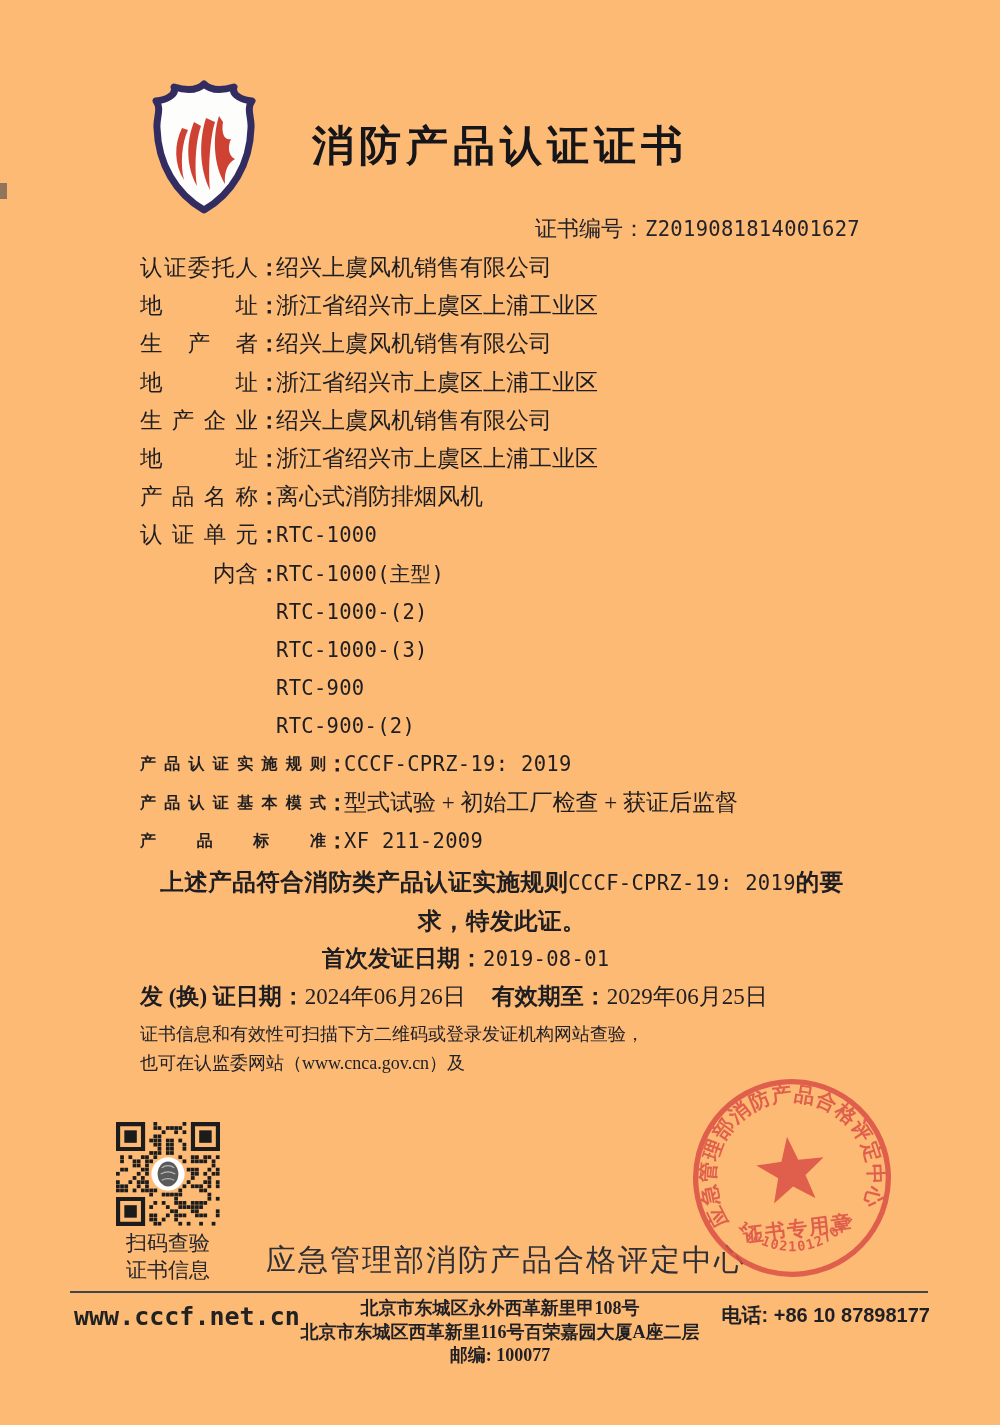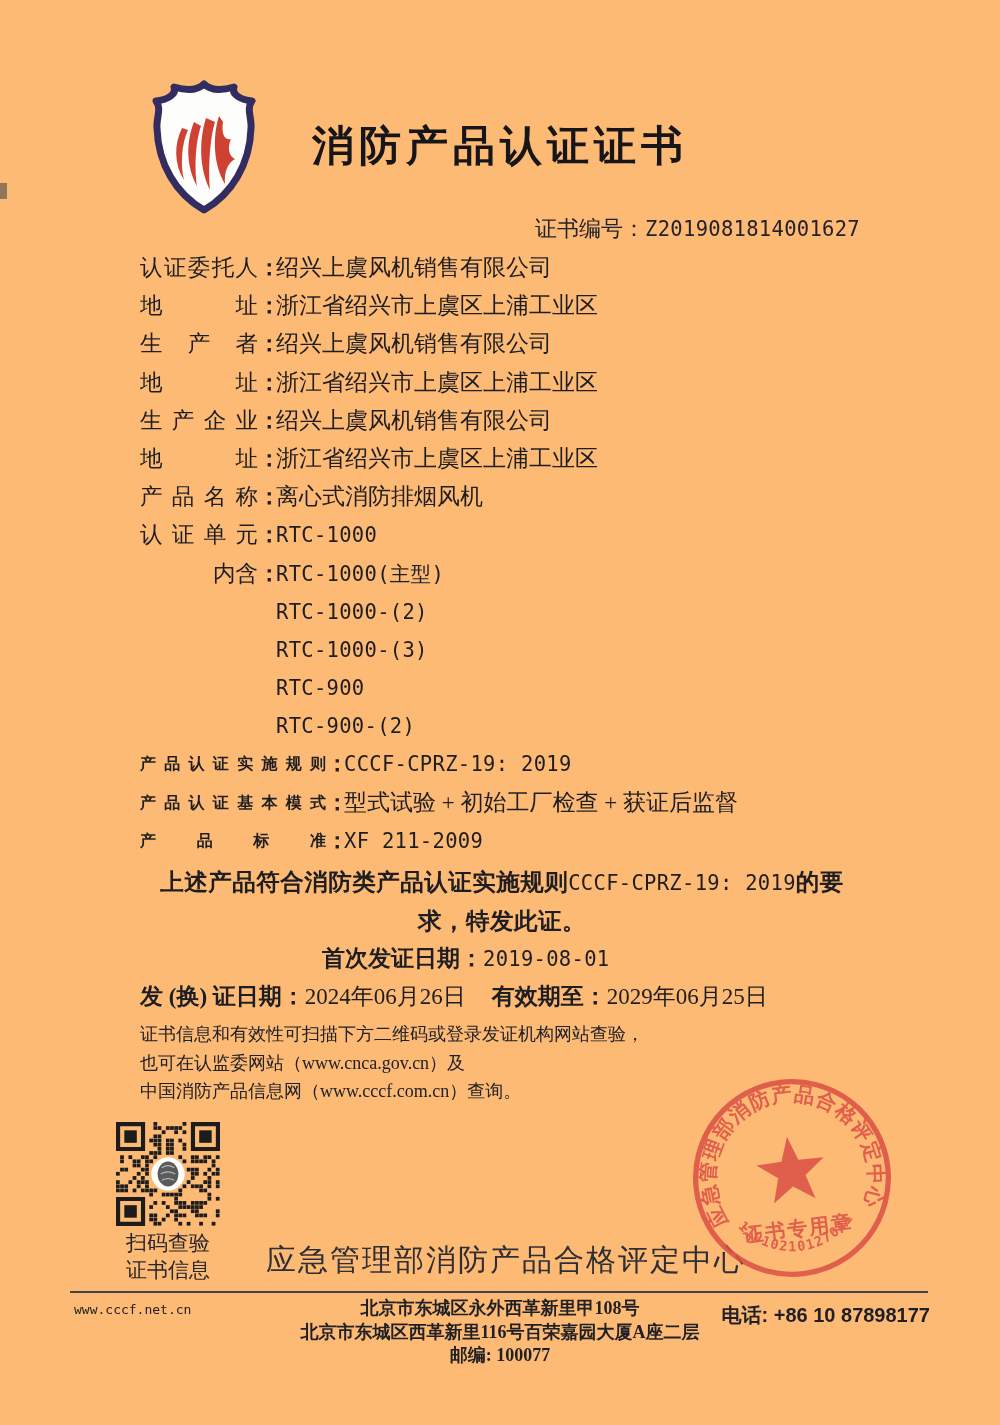--- a/index.html
+++ b/index.html
@@ -28,21 +28,21 @@
   .gap{display:inline-block;width:26px;}
   .notice{margin-top:4px;text-align:left;font-size:18px;line-height:28.5px;color:#202028;}
   .qr{position:absolute;left:116px;top:1122px;width:104px;height:104px;}
   .qr-caption{position:absolute;left:104px;top:1230px;width:128px;text-align:center;
               font-size:21px;line-height:27px;color:#26262c;}
   .issuer{position:absolute;left:266px;top:1240px;font-size:30px;letter-spacing:2px;
           color:#2e2e36;white-space:nowrap;}
   .seal{position:absolute;left:686px;top:1072px;width:212px;height:212px;}
   .divider{position:absolute;left:70px;top:1291px;width:858px;border-top:2px solid #43434e;}
   .f-web{position:absolute;left:74px;top:1302px;font-family:"DejaVu Sans Mono",monospace;
-         font-size:13px;font-weight:normal;color:#222;}
+         font-size:25px;font-weight:bold;color:#222;}
   .f-center{position:absolute;left:250px;top:1297px;width:500px;text-align:center;
             font-size:18px;font-weight:bold;line-height:23.5px;color:#1f1f26;}
   .f-phone{position:absolute;right:70px;top:1302px;font-size:20px;font-weight:bold;
            font-family:"Liberation Sans","DejaVu Sans",sans-serif;color:#1f1f26;}
   .scan-mark{position:absolute;left:0;top:183px;width:7px;height:16px;background:#3a3a44;opacity:.55;}
 </style>
 </head>
 <body>
 
 <div class="page">
@@ -152,21 +152,20 @@
     <div class="drow d-first">
       <span class="lab">首次发证日期：</span><span class="mono">2019-08-01</span>
     </div>
     <div class="drow">
       <span class="lab">发 (换) 证日期：</span><span>2024年06月26日</span><span class="gap"></span><span class="lab">有效期至：</span><span>2029年06月25日</span>
     </div>
 
     <div class="notice">
       <div>证书信息和有效性可扫描下方二维码或登录发证机构网站查验，</div>
       <div>也可在认监委网站（www.cnca.gov.cn）及</div>
-      <div>中国消防产品信息网（www.cccf.com.cn）查询。</div>
     </div>
   </div>
 
   <div class="qr">
     <svg width="104" height="104" viewBox="0 0 100 100">
       <g fill="#1c1c1c">
         <path fill-rule="evenodd" d="M0 0h28v28H0zM4 4h20v20H4z"></path>
           <rect x="8" y="8" width="12" height="12"></rect>
         <path fill-rule="evenodd" d="M72 0h28v28H72zM76 4h20v20H76z"></path>
           <rect x="80" y="8" width="12" height="12"></rect>

